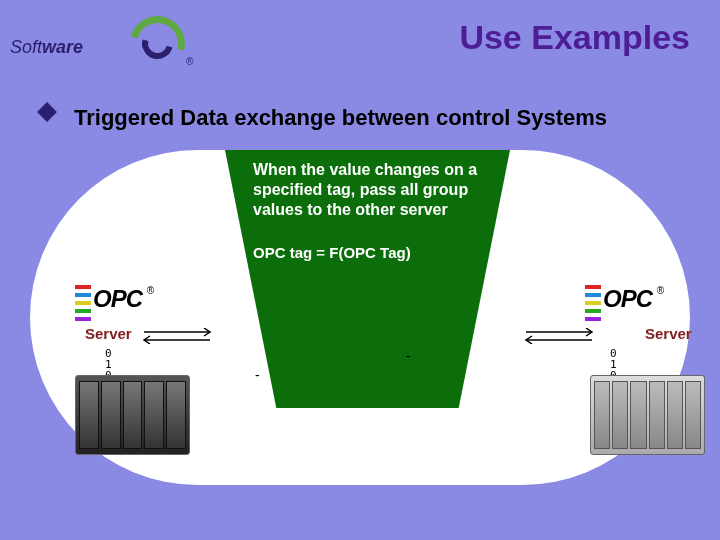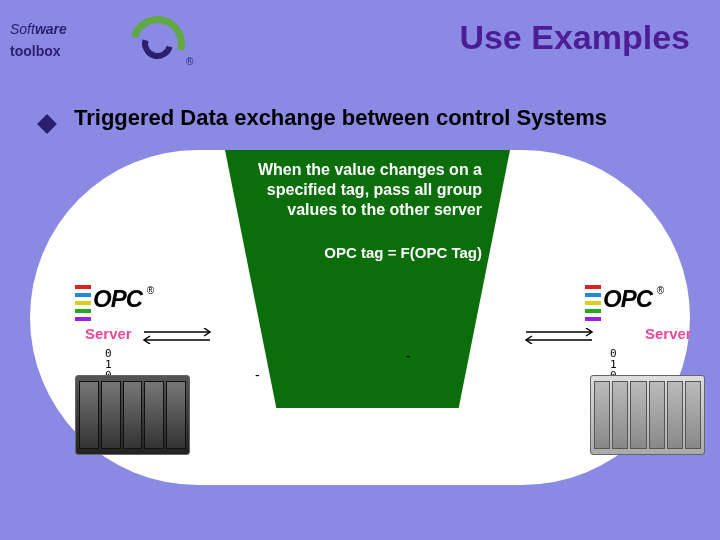--- a/index.html
+++ b/index.html
@@ -38,38 +38,38 @@
   .logo-swirl .inner {
     position: absolute; inset: 12px;
     border: 6px solid #2B1F6E;
     border-right-color: transparent;
     border-top-color: transparent;
     border-radius: 50%;
     transform: rotate(-30deg);
   }
   .logo-text {
     position: absolute;
-    left: 0; top: 0;
-    font-size: 14px;
+    left: 0; top: 18px;
+    font-size: 18px;
     line-height: 22px;
     color: #2B1F6E;
   }
   .logo-text .soft { font-weight: normal; font-style: italic; }
   .logo-text .ware { font-weight: bold; font-style: italic; }
   .logo-text .tool { font-weight: bold; display: block; }
   .logo-r {
     position: absolute;
     left: 176px; top: 38px;
     font-size: 10px;
     color: #2B1F6E;
   }
   .bullet-row {
     position: absolute;
     top: 105px; left: 40px;
-    display: flex; align-items: flex-end;
+    display: flex; align-items: flex-start;
   }
   .diamond {
     width: 14px; height: 14px;
     background: #2B1F6E;
     transform: rotate(45deg);
     margin-right: 20px;
     flex-shrink: 0;
   }
   .bullet-text {
     font-size: 22px;
@@ -83,21 +83,21 @@
     background: #fff;
     border-radius: 170px / 170px;
   }
   .trapezoid {
     position: absolute;
     left: 195px; top: 0px;
     width: 285px; height: 258px;
     background: #0B6E0B;
     clip-path: polygon(0 0, 100% 0, 82% 100%, 18% 100%);
     color: #fff;
-    text-align: right;
+    text-align: left;
     padding: 10px 28px 0 28px;
   }
   .trap-top {
     font-size: 16px;
     font-weight: bold;
     line-height: 20px;
     margin-bottom: 22px;
   }
   .trap-bottom {
     font-size: 15px;
@@ -109,21 +109,21 @@
     position: absolute;
     font-size: 14px;
     color: #000;
   }
   .dash1 { left: 376px; top: 198px; }
   .dash2 { left: 225px; top: 217px; }
   .server-label {
     position: absolute;
     font-size: 15px;
     font-weight: bold;
-    color: #ec4899;
+    color: #7f1d1d;
   }
   .server-l { left: 55px; top: 175px; }
   .server-r { left: 615px; top: 175px; }
   .opc-logo {
     position: absolute;
     width: 75px; height: 38px;
   }
   .opc-l { left: 45px; top: 135px; }
   .opc-r { left: 555px; top: 135px; }
   .opc-stripes {
@@ -186,21 +186,20 @@
   }
   .plc-l .plc-body { background: linear-gradient(#555,#222); }
   .plc-l .plc-slots div { background: linear-gradient(#777,#333); border-color:#111; }
 </style>
 </head>
 <body>
 
 <div class="logo">
   <div class="logo-text">
     <span class="soft">Soft</span><span class="ware">ware</span>
-    <span class="tool">toolbox</span>
   </div>
   <div class="logo-swirl">
     <div class="outer"></div>
       <div class="inner"></div>
   </div>
   <div class="logo-r">®</div>
 </div>
 
 <div class="title">Use Examples</div>
 

